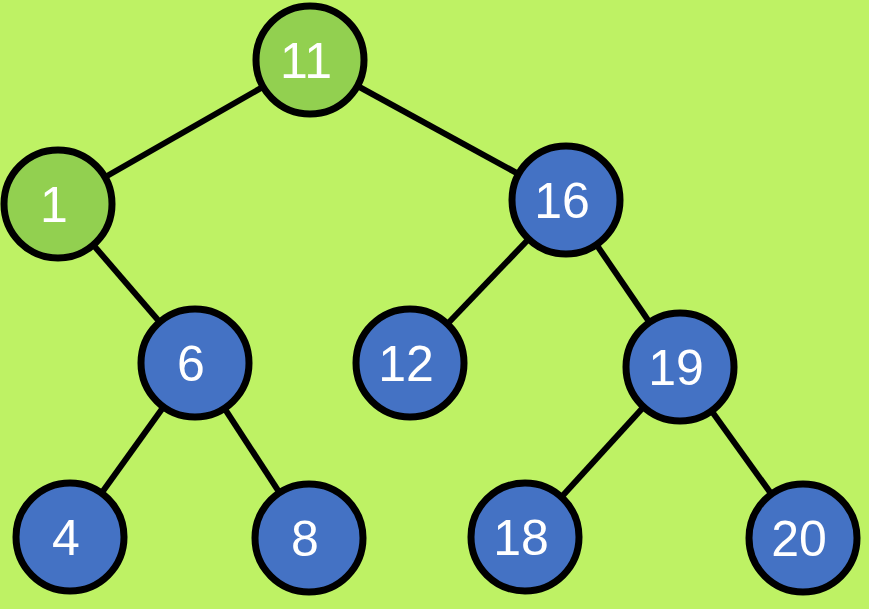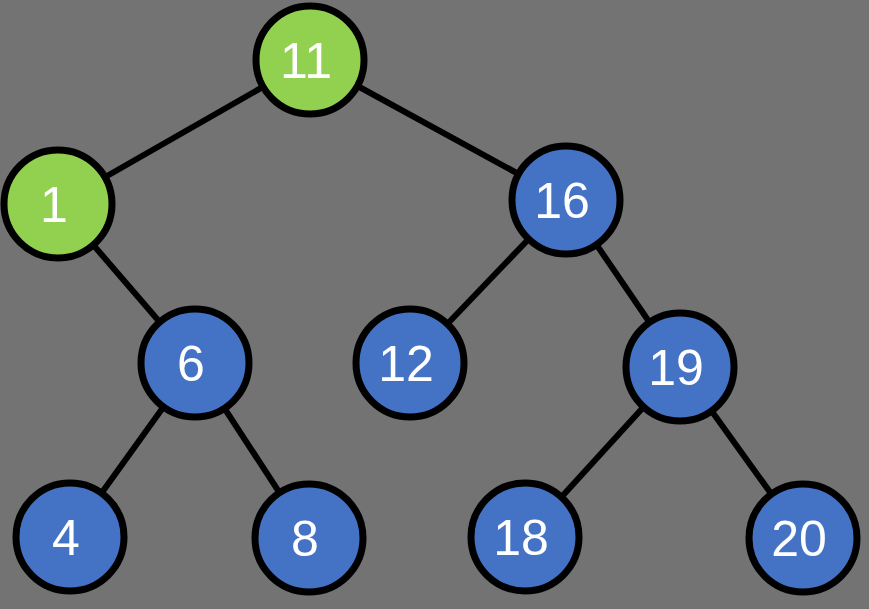--- a/index.html
+++ b/index.html
@@ -4,21 +4,21 @@
 <style>
   html, body {
     margin: 0;
     padding: 0;
     background: #ffffff;
   }
   .canvas {
     position: relative;
     width: 869px;
     height: 609px;
-    background: #737373;
+    background: #bef264;
     overflow: hidden;
     font-family: "Liberation Sans", sans-serif;
   }
   svg text {
     font-family: "Liberation Sans", "DejaVu Sans", sans-serif;
     font-size: 50px;
     fill: #ffffff;
     text-anchor: middle;
   }
 </style>

